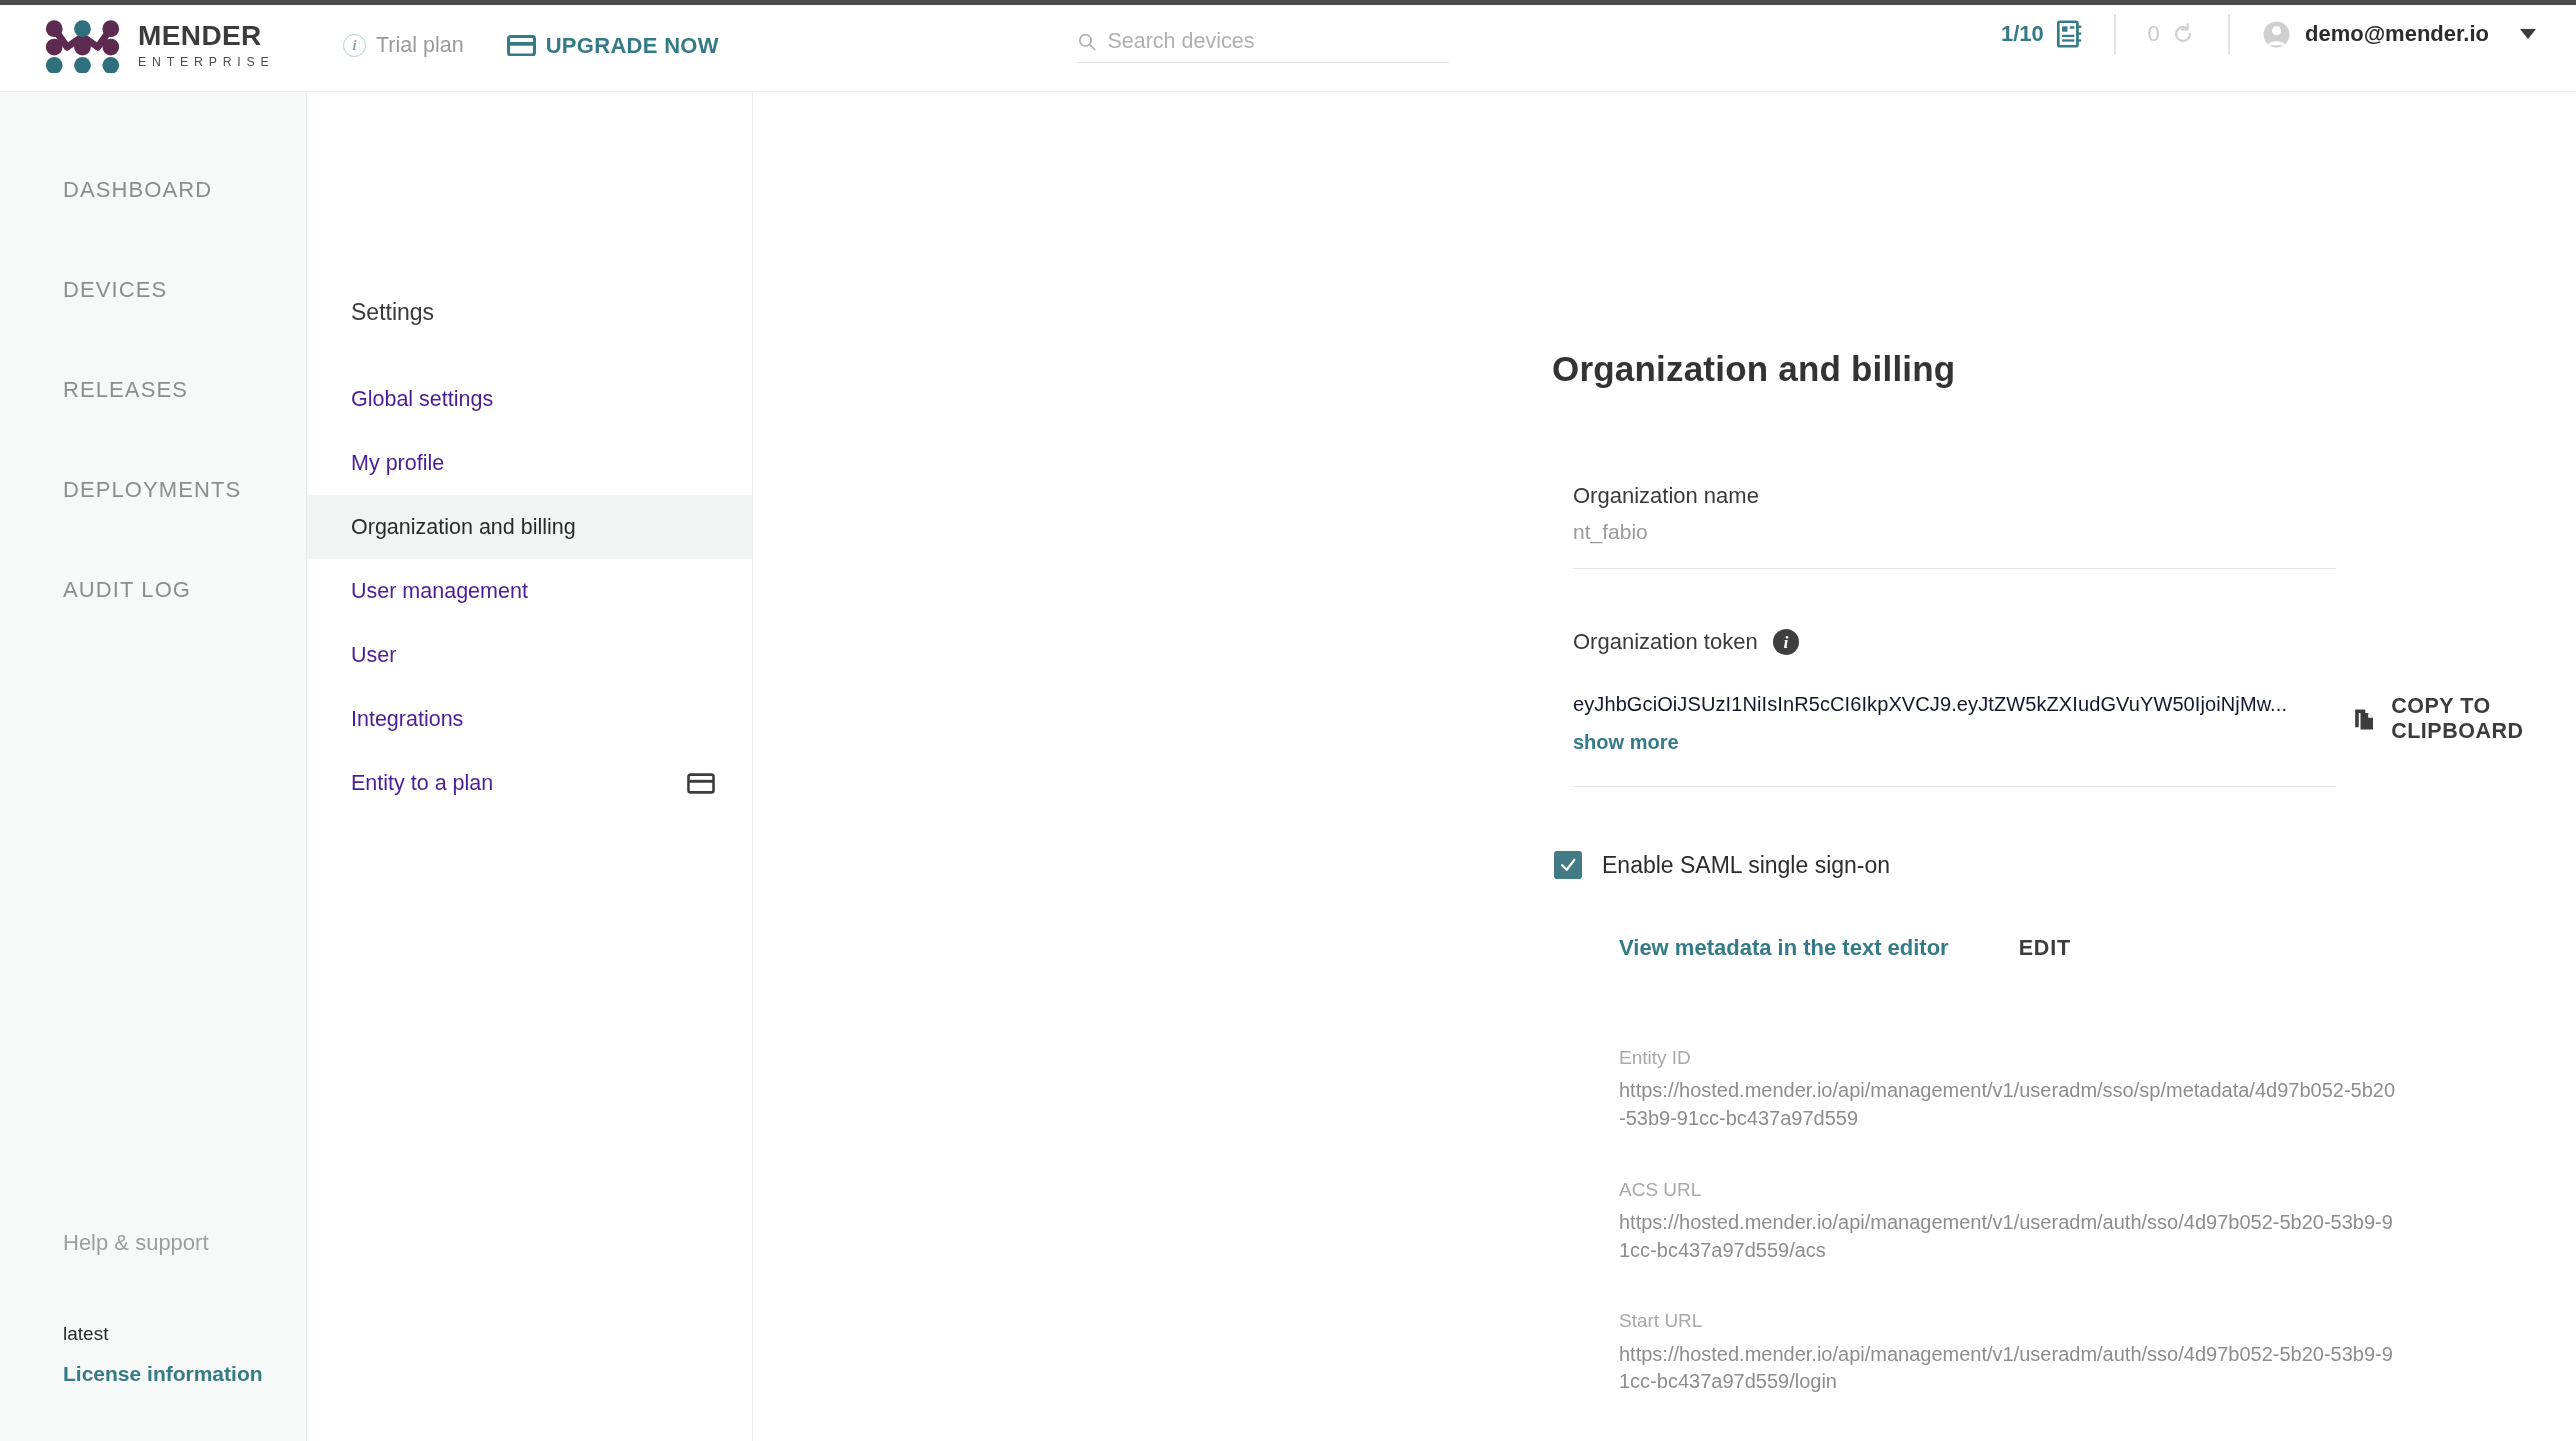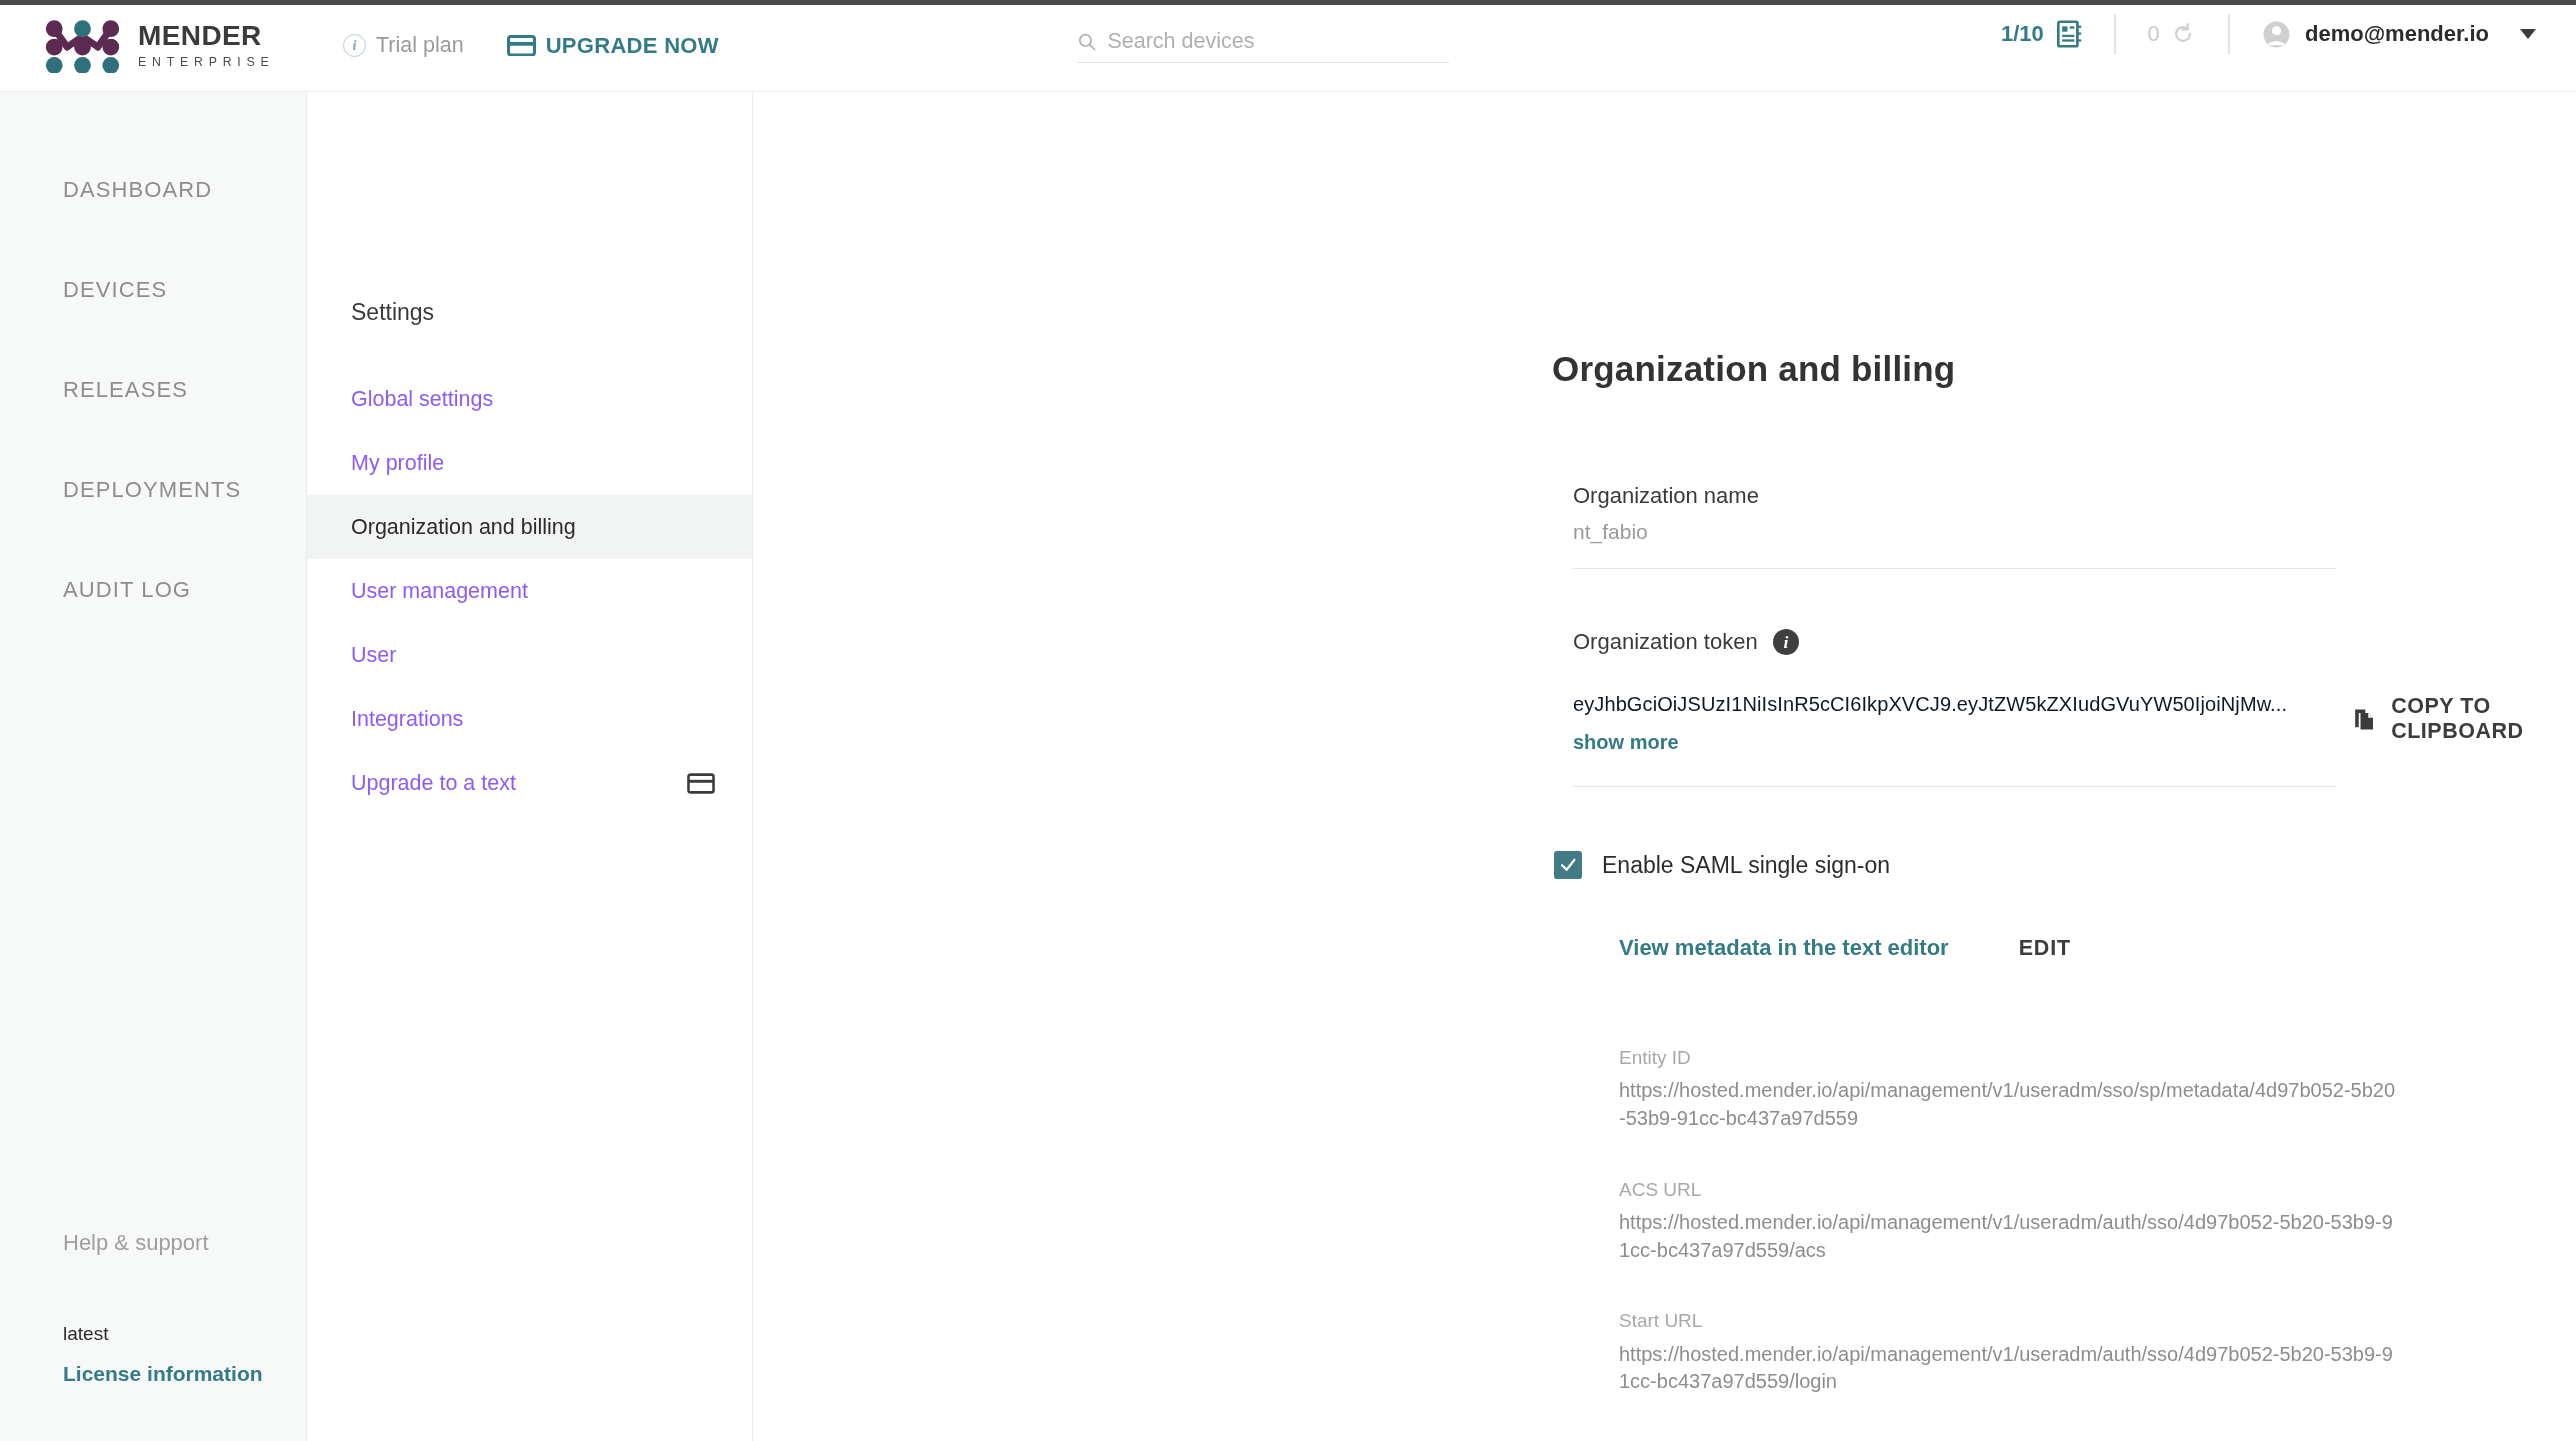--- a/index.html
+++ b/index.html
@@ -108,21 +108,21 @@
   .settings-nav {
     width: 446px; min-width: 446px; padding-top: 207px;
     border-right: 1.5px solid #eaeaea; background: #fff;
   }
   .snav-title {
     padding-left: 44px; font-size: 23px; color: #3a3a3a; margin-bottom: 41px;
   }
   .snav-item {
     height: 64px; display: flex; align-items: center; justify-content: space-between;
     padding: 0 37px 0 44px;
-    font-size: 21.5px; color: #8b5cf6; cursor: pointer;
+    font-size: 21.5px; color: #4c1d95; cursor: pointer;
   }
   .snav-item.active { background: #f2f3f3; color: #2b2b2b; }
 
   
   .main {
     flex: 1; position: relative; overflow: hidden; background: #fff;
   }
   .page-title {
     position: absolute; left: 799px; top: 257px;
     font-size: 35px; font-weight: 700; color: #333; letter-spacing: 0.2px;
@@ -307,21 +307,21 @@
       <div class="snav-item">
         <span>User management</span>
       </div>
       <div class="snav-item">
         <span>User</span>
       </div>
       <div class="snav-item">
         <span>Integrations</span>
       </div>
       <div class="snav-item">
-        <span>Upgrade to a text</span>
+        <span>Entity to a plan</span>
         <svg width="28" height="21" viewBox="0 0 38 28">
           <rect x="2" y="2" width="34" height="24" rx="3" fill="none" stroke="#3c3c3c" stroke-width="3.5"></rect>
           <rect x="2" y="9" width="34" height="4" fill="#3c3c3c"></rect>
         </svg>
       </div>
     </div>
 
     <div class="main">
 
       <div class="page-title">Organization and billing</div>

